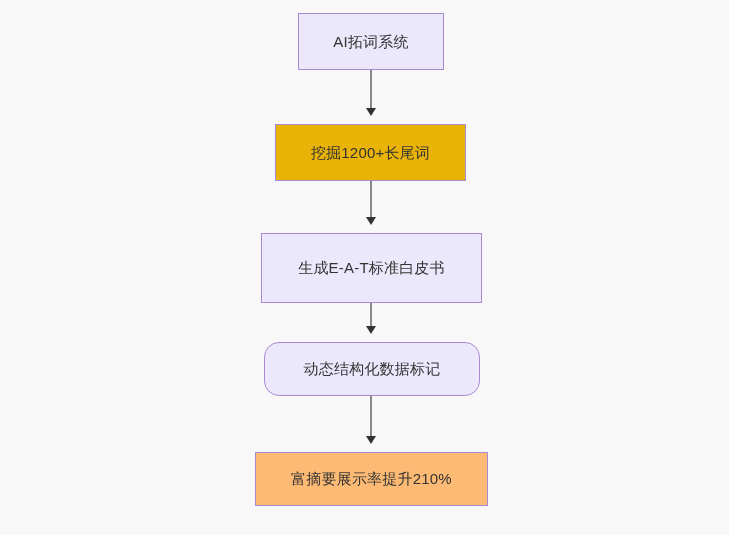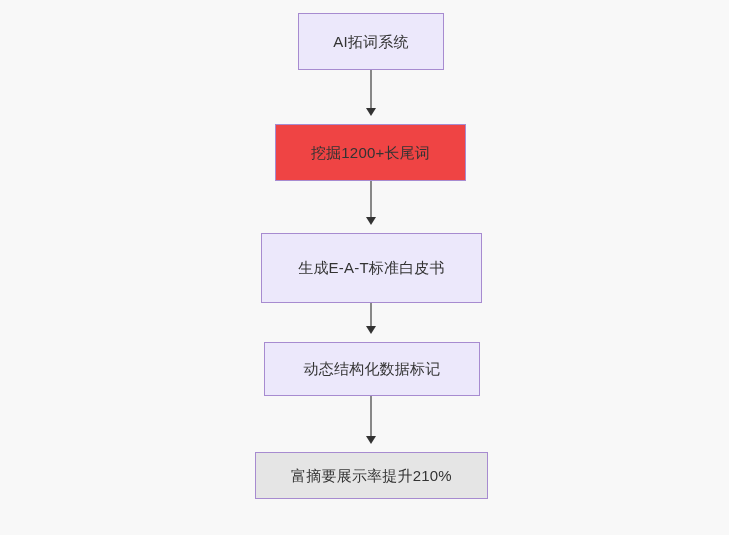--- a/index.html
+++ b/index.html
@@ -75,26 +75,26 @@
     <div class="edge-head" style="top: 38px; border-top-color: rgb(51, 51, 51);"></div>
   </div>
   <div class="edge" style="left: 370px; top: 396px; width: 2px; height: 48px;">
     <div class="edge-line" style="height: 41px; background: rgb(136, 136, 136);"></div>
     <div class="edge-head" style="top: 40px; border-top-color: rgb(51, 51, 51);"></div>
   </div>
 
   <div class="node" style="left: 298px; top: 13px; width: 146px; height: 57px; background: rgb(236, 232, 251); border-color: rgb(167, 139, 208);">
     <span class="node-label" style="color: rgb(51, 51, 51);">AI拓词系统</span>
   </div>
-  <div class="node" style="left: 275px; top: 124px; width: 191px; height: 57px; background: #ef4444; border-color: rgb(167, 139, 208);">
+  <div class="node" style="left: 275px; top: 124px; width: 191px; height: 57px; background: #eab308; border-color: rgb(167, 139, 208);">
     <span class="node-label" style="color: rgb(51, 51, 51);">挖掘1200+长尾词</span>
   </div>
   <div class="node" style="left: 261px; top: 233px; width: 221px; height: 70px; background: rgb(236, 232, 251); border-color: rgb(167, 139, 208);">
     <span class="node-label" style="color: rgb(51, 51, 51);">生成E-A-T标准白皮书</span>
   </div>
-  <div class="node" style="left: 264px; top: 342px; width: 216px; height: 54px; background: rgb(236, 232, 251); border-color: rgb(167, 139, 208);">
+  <div class="node" style="left: 264px; top: 342px; width: 216px; height: 54px; background: rgb(236, 232, 251); border-color: rgb(167, 139, 208); border-radius: 15px;">
     <span class="node-label" style="color: rgb(51, 51, 51);">动态结构化数据标记</span>
   </div>
-  <div class="node" style="left: 255px; top: 452px; width: 233px; height: 47px; background: #e5e5e5; border-color: rgb(167, 139, 208);">
+  <div class="node" style="left: 255px; top: 452px; width: 233px; height: 54px; background: #fdba74; border-color: rgb(167, 139, 208);">
     <span class="node-label" style="color: rgb(51, 51, 51);">富摘要展示率提升210%</span>
   </div>
 
 </div>
 
 </body></html>

